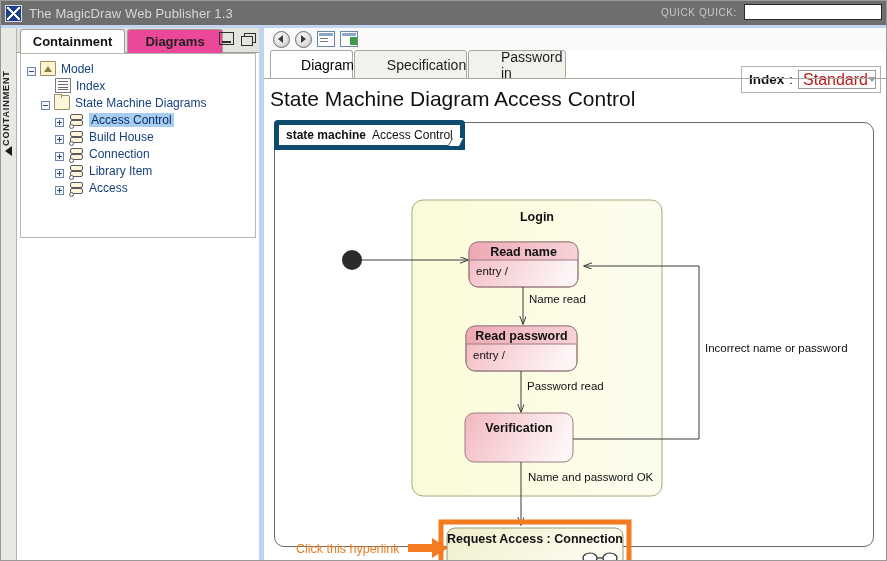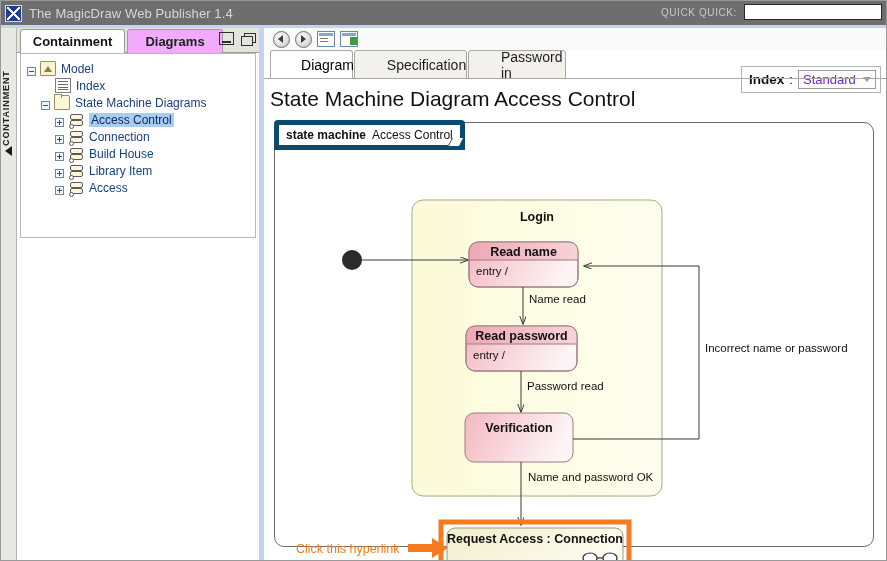--- a/index.html
+++ b/index.html
@@ -46,21 +46,21 @@
   .leftpanel{position:absolute;left:16px;top:27px;width:242px;height:533px;background:#fff;}
   .tabstrip{position:absolute;left:0;top:0;width:242px;height:24px;background:#e4e4de;
             border-bottom:1px solid #9d9d97;}
   .ltab{position:absolute;top:1px;height:24px;box-sizing:border-box;
         display:flex;align-items:center;justify-content:center;
         font-size:13px;font-weight:bold;color:#222;
         border:1px solid #9d9d97;border-bottom:none;
         border-radius:3px 3px 0 0;background:#e8e8e2;}
   .ltab.active{background:#fff;border-bottom:1px solid #fff;height:25px;color:#111;}
   #ltab-containment{left:3px;width:105px;}
-  #ltab-diagrams{left:110px;width:96px;background:#f0abfc;}
+  #ltab-diagrams{left:110px;width:96px;background:#ec4899;}
   .winicons{position:absolute;right:4px;top:4px;display:flex;gap:7px;align-items:center;}
   .wi{width:13px;height:11px;position:relative;}
   .wi.min{border:1px solid #2e2e2e;}
   .wi.min:after{content:"";position:absolute;left:2px;right:2px;bottom:1px;height:2px;background:#2e2e2e;}
   .wi.restore{width:14px;height:12px;}
   .wi.restore:before{content:"";position:absolute;left:3px;top:0;width:10px;height:8px;border:1px solid #2e2e2e;background:#e4e4de;}
   .wi.restore:after{content:"";position:absolute;left:0;top:3px;width:10px;height:8px;border:1px solid #2e2e2e;background:#e4e4de;}
 
   .treebox{position:absolute;left:3px;top:25px;width:236px;height:185px;
            background:#fff;border:1px solid #b9b9b3;box-sizing:border-box;overflow:hidden;}
@@ -125,21 +125,21 @@
   #rtab-appears{left:204px;width:98px;}
   .tabunderline{position:absolute;left:0;top:50px;width:623px;height:1px;background:#a9a9a3;}
 
   .modebox{position:absolute;right:6px;top:16px;width:140px;height:27px;
      border:1px solid #b3b3ad;background:#fff;box-sizing:border-box;
      display:flex;align-items:center;padding-left:7px;gap:5px;}
   .modelabel{font-size:13.5px;font-weight:bold;color:#111;}
   .modecolon{font-size:13.5px;color:#111;}
   .modesel{width:78px;height:19px;border:1px solid #9c9c96;background:#fdfdfd;
      display:flex;align-items:center;justify-content:space-between;padding:0 4px;box-sizing:border-box;}
-  .modesel span{font-size:13px;color:#6d28d9;}
+  .modesel span{font-size:16px;color:#b91c1c;}
   .caret{width:0;height:0;border-left:4px solid transparent;border-right:4px solid transparent;
      border-top:5px solid #9a9a9a;}
 
   .pagetitle{position:absolute;left:6px;top:54px;width:600px;height:34px;
      display:flex;align-items:center;font-size:21px;color:#111;}
 
   
   .canvas{position:absolute;left:0;top:88px;width:623px;height:445px;background:#fff;overflow:hidden;}
   .frame{position:absolute;left:10px;top:6px;width:600px;height:425px;
      border:1px solid #6b6b6b;border-radius:10px;box-sizing:border-box;background:#fff;}
@@ -161,21 +161,21 @@
   .hintlbl{font-family:"Liberation Sans",sans-serif;font-size:12.5px;fill:#f07d1e;}
   .sub-title{font-family:"Liberation Sans",sans-serif;font-size:12.5px;font-weight:bold;fill:#111;text-anchor:middle;}
 </style>
 </head>
 <body>
 
 <div id="app">
 
   <div class="titlebar">
     <div class="tb-logo"></div>
-    <div class="tb-title">The MagicDraw Web Publisher 1.4</div>
+    <div class="tb-title">The MagicDraw Web Publisher 1.3</div>
     <div class="qs-wrap">
       <div class="qs-label">QUICK QUICK:</div>
       <input class="qs-input" type="text" placeholder="" style="">
     </div>
   </div>
   <div class="bluestrip"></div>
 
   <div class="rail">
     <div class="rail-text">CONTAINMENT</div>
     <div class="rail-tri"></div>
@@ -224,31 +224,31 @@
         <div class="tlabel sel">Access Control</div>
       </div>
 
       <div class="trow" style="padding-left:34px;">
         <div class="tog plus"></div>
         <div class="ic ic-sm">
             <i class="b1"></i>
             <i class="b2"></i>
             <i class="dot"></i>
           </div>
-        <div class="tlabel">Connection</div>
+        <div class="tlabel">Build House</div>
       </div>
 
       <div class="trow" style="padding-left:34px;">
         <div class="tog plus"></div>
         <div class="ic ic-sm">
             <i class="b1"></i>
             <i class="b2"></i>
             <i class="dot"></i>
           </div>
-        <div class="tlabel">Build House</div>
+        <div class="tlabel">Connection</div>
       </div>
 
       <div class="trow" style="padding-left:34px;">
         <div class="tog plus"></div>
         <div class="ic ic-sm">
             <i class="b1"></i>
             <i class="b2"></i>
             <i class="dot"></i>
           </div>
         <div class="tlabel">Library Item</div>

